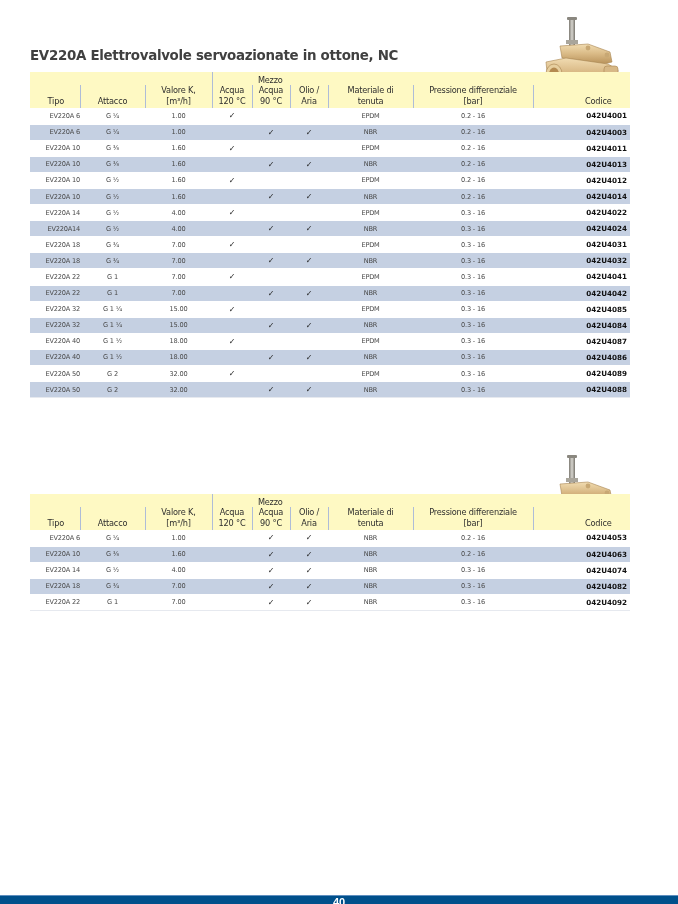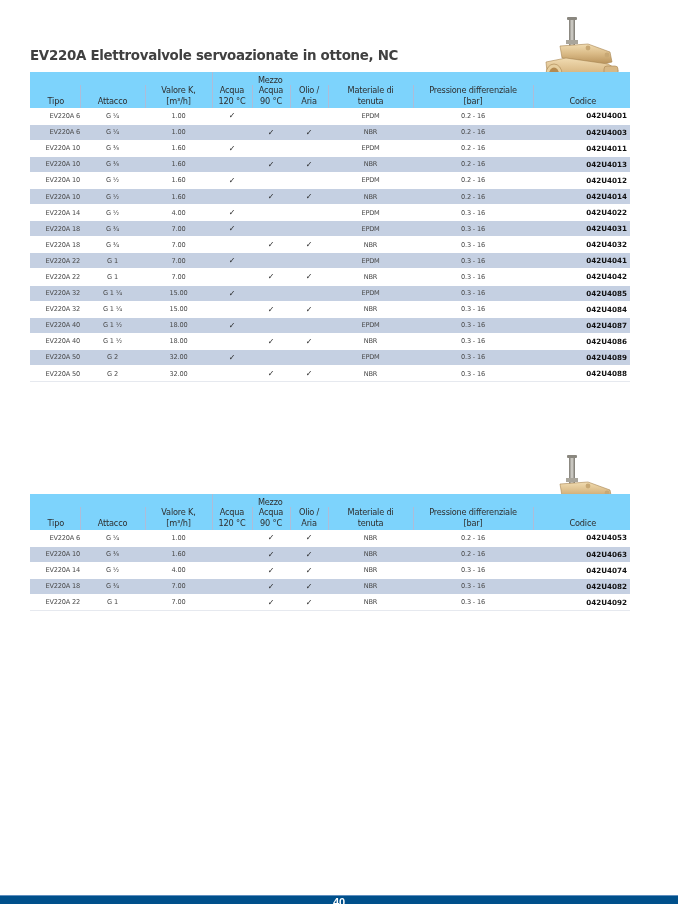--- a/index.html
+++ b/index.html
@@ -19,29 +19,29 @@
   .sec-na .sec-title { height: 22px; }
 
   .valve {
     position: absolute; right: 6px; width: 86px; height: 78px;
   }
   .sec-nc .valve { top: -32px; }
   .sec-na .valve { top: -42px; }
 
   table { border-collapse: collapse; width: 600px; table-layout: fixed; position: relative; }
   thead th {
-    background: #7dd3fc; color: #2e2e2e;
+    background: #fef9c3; color: #2e2e2e;
     font-family: "DejaVu Sans", sans-serif;
     font-weight: normal; font-size: 8.2px; line-height: 10.5px;
     vertical-align: bottom; padding: 0 2px 2px 2px;
     border-left: 1px solid #aebcd8;
     letter-spacing: -0.2px;
   }
   thead th:first-child { border-left: none; text-align: center; padding-left: 4px; }
-  thead th.codice { text-align: left; padding-right: 3px; padding-left: 36px; }
+  thead th.codice { text-align: center; padding-right: 3px; padding-left: 36px; }
   thead tr.top th { height: 13px; vertical-align: bottom; padding-bottom: 0; }
   thead tr.top th.span-top { border-left: none; }
   thead th.mezzo { text-align: center; }
 
   tbody td {
     font-family: "DejaVu Sans", sans-serif;
     font-size: 6.6px; color: #4a4a4a; height: 16.1px;
     text-align: center; white-space: nowrap; letter-spacing: -0.2px;
   }
   tbody td.tipo { text-align: right; padding-left: 4px; }
@@ -197,20 +197,31 @@
             <td class="attacco">G ½</td>
             <td class="valore">4.00</td>
             <td class="acqua120"><span class="check">✓</span></td>
             <td class="acqua90"></td>
             <td class="olio"></td>
             <td class="materiale">EPDM</td>
             <td class="pressione">0.3 - 16</td>
             <td class="codice">042U4022</td>
           </tr>
           <tr>
+            <td class="tipo">EV220A14</td>
+            <td class="attacco">G ½</td>
+            <td class="valore">4.00</td>
+            <td class="acqua120"></td>
+            <td class="acqua90"><span class="check">✓</span></td>
+            <td class="olio"><span class="check">✓</span></td>
+            <td class="materiale">NBR</td>
+            <td class="pressione">0.3 - 16</td>
+            <td class="codice">042U4024</td>
+          </tr>
+          <tr>
             <td class="tipo">EV220A 18</td>
             <td class="attacco">G ¾</td>
             <td class="valore">7.00</td>
             <td class="acqua120"><span class="check">✓</span></td>
             <td class="acqua90"></td>
             <td class="olio"></td>
             <td class="materiale">EPDM</td>
             <td class="pressione">0.3 - 16</td>
             <td class="codice">042U4031</td>
           </tr>

